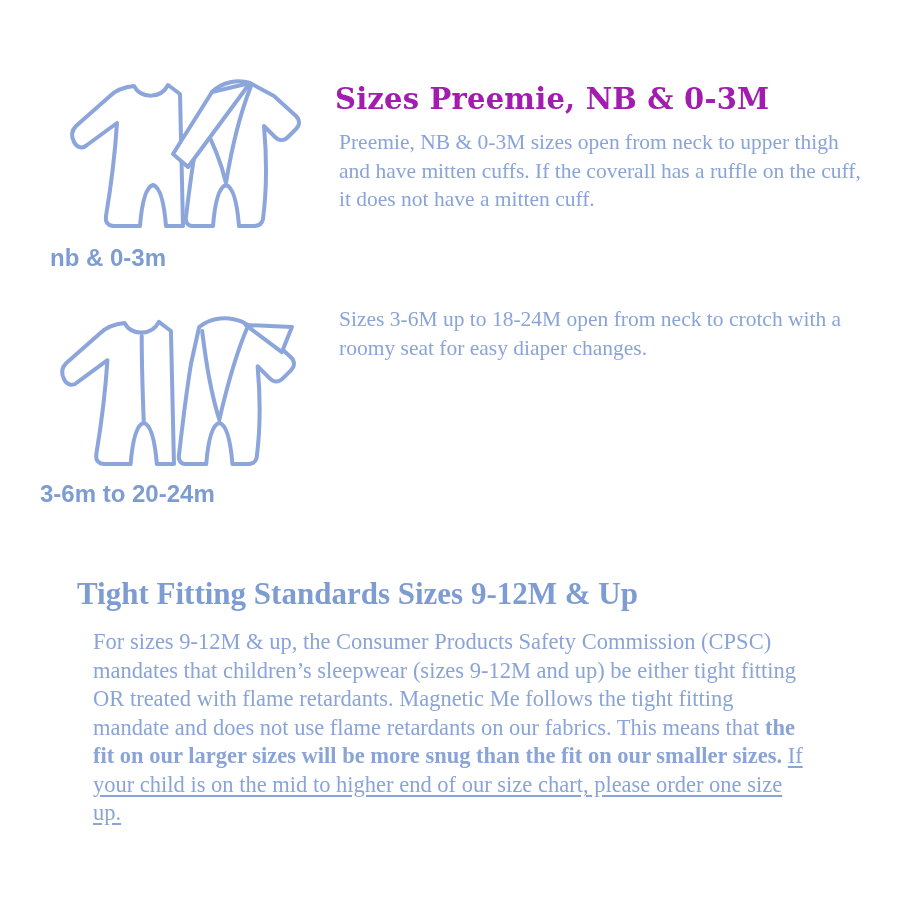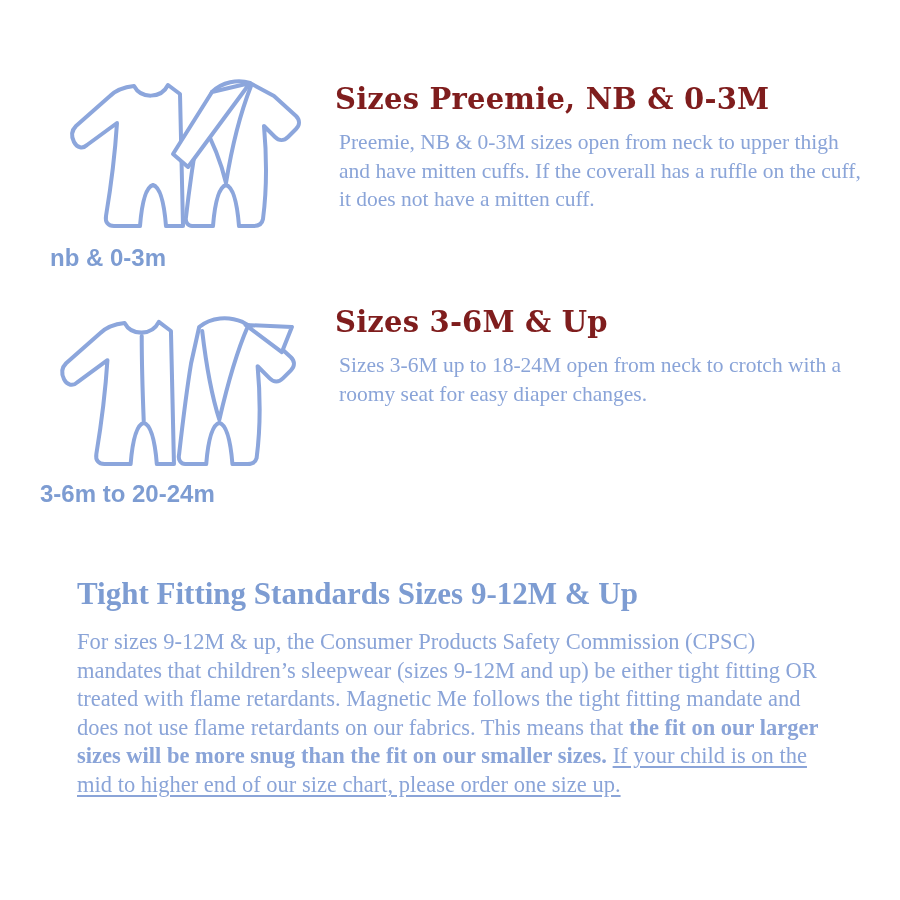--- a/index.html
+++ b/index.html
@@ -4,21 +4,21 @@
 <style>
   html,body{margin:0;padding:0;background:#ffffff;}
   .page{position:relative;width:900px;height:900px;background:#ffffff;overflow:hidden;}
 
   
   .col h2{
     font-family:"DejaVu Serif", serif;
     font-weight:bold;
     font-size:29px;
     letter-spacing:0.2px;
-    color:#7f1d1d;
+    color:#a21caf;
     margin:0 0 12px 0;
   }
   
   .col p{
     font-family:"Liberation Serif", serif;
     font-size:21.5px;
     line-height:1.33;
     color:#8aa4d8;
     margin:0 0 15px 4px;
   }
@@ -51,21 +51,21 @@
     font-weight:bold;
     font-size:31px;
     color:#7d9cd2;
     margin:0 0 16px 0;
   }
   .sec3 p{
     font-family:"Liberation Serif", serif;
     font-size:22.5px;
     line-height:1.27;
     color:#8aa4d8;
-    margin:0;
+    margin:16px;
   }
   .sec3 strong{font-weight:bold;}
   .sec3 .u{text-decoration:underline;text-underline-offset:3px;}
 </style>
 </head>
 <body>
 
 <div class="page">
 
   <div class="illo illo1">
@@ -136,21 +136,20 @@
         C 130,112 135,74 138,56 Z"></path>
 
       <path fill="none" d="M 149,24 C 153,58 159,90 166,112 C 172,86 181,50 194,20"></path>
 
       <path fill="#ffffff" d="M 192,18 L 228,45 L 238,20 Z"></path>
     </svg>
   </div>
   <div class="size-label label2">3-6m to 20-24m</div>
 
   <div class="col col2">
-    <h2>Sizes 3-6M &amp; Up</h2>
     <p>Sizes 3-6M up to 18-24M open from neck to crotch with a roomy seat for easy diaper changes.</p>
   </div>
 
   <div class="sec3">
     <h2>Tight Fitting Standards Sizes 9-12M &amp; Up</h2>
     <p><span>For sizes 9-12M &amp; up, the Consumer Products Safety Commission (CPSC) mandates that children’s sleepwear (sizes 9-12M and up) be either tight fitting OR treated with flame retardants. Magnetic Me follows the tight fitting mandate and does not use flame retardants on our fabrics. This means that </span><strong>the fit on our larger sizes will be more snug than the fit on our smaller sizes. </strong><span class="u">If your child is on the mid to higher end of our size chart, please order one size up. </span></p>
   </div>
 
 </div>
 

